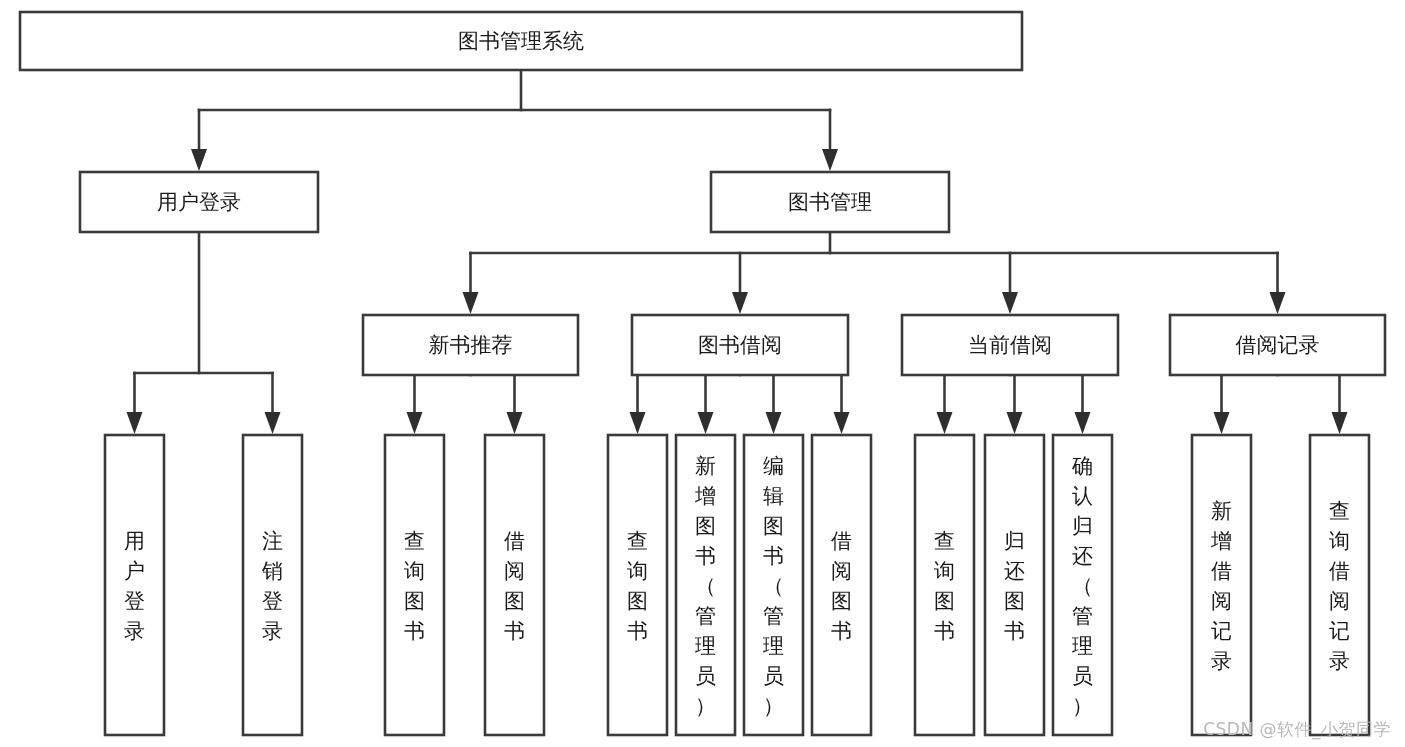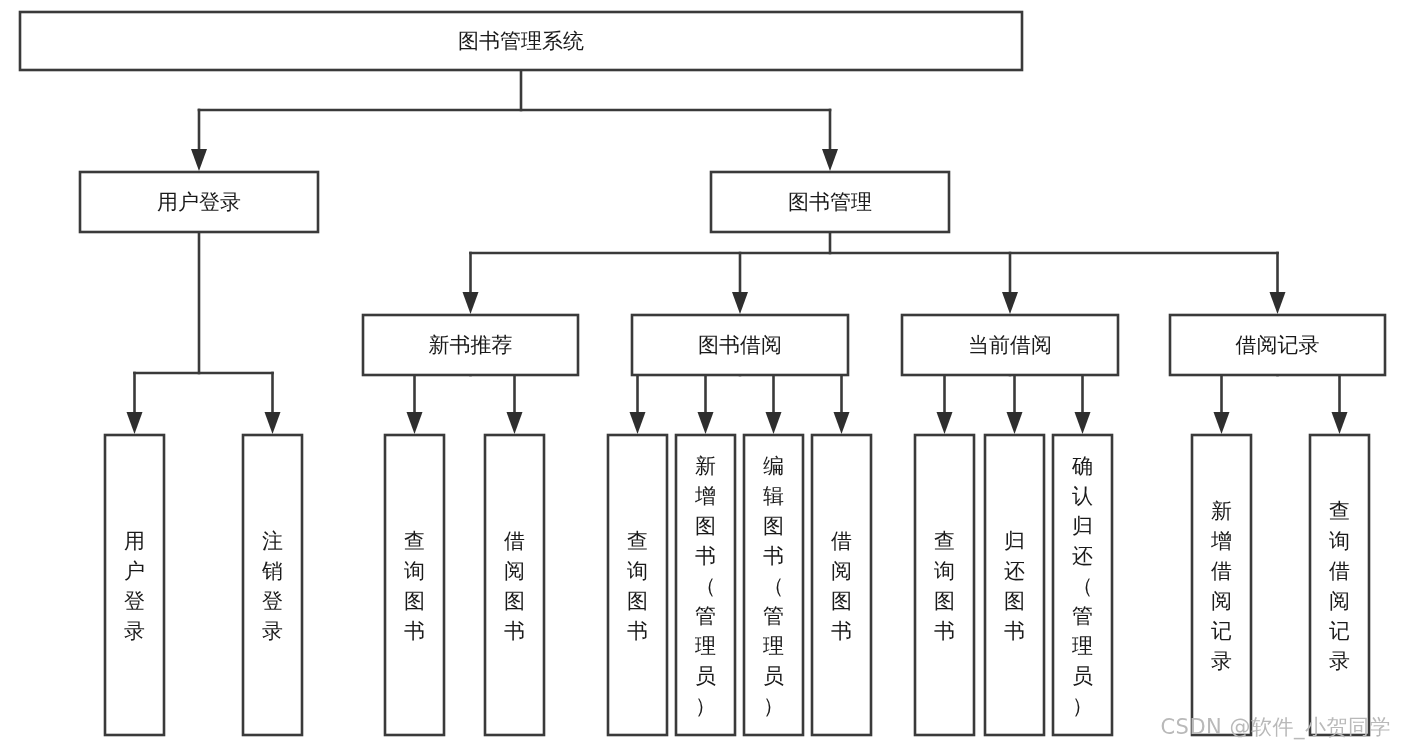--- a/index.html
+++ b/index.html
@@ -48,21 +48,21 @@
     font-family: "DejaVu Sans", "Liberation Sans", sans-serif;
     font-size: 21px;
     fill: #1a1a1a;
     text-anchor: middle;
   }
   .watermark {
     position: absolute;
     right: 14px;
     bottom: 6px;
     font-family: "DejaVu Sans", "Liberation Sans", sans-serif;
-    font-size: 21px;
+    font-size: 17px;
     color: #b9b9b9;
     letter-spacing: 0.5px;
     white-space: nowrap;
     user-select: none;
   }
 </style>
 </head>
 <body>
 
 <div id="page">

